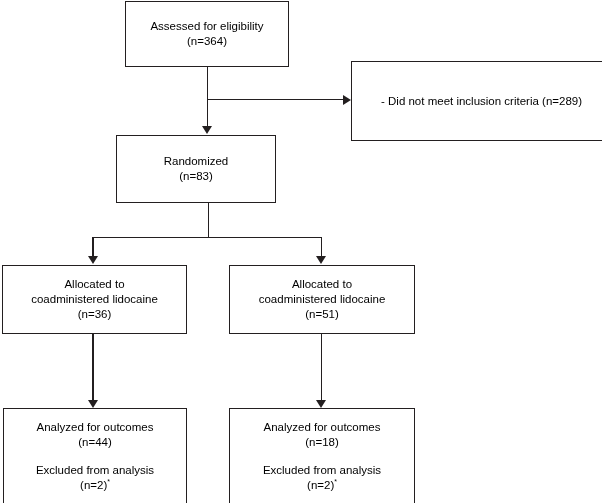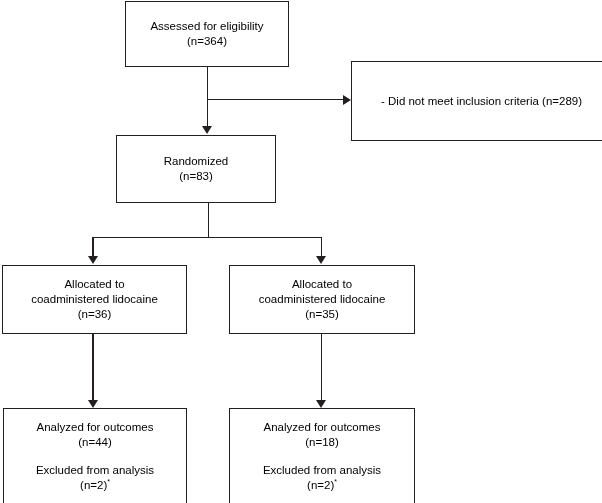--- a/index.html
+++ b/index.html
@@ -119,21 +119,21 @@
 
   <div class="node" style="left:2px; top:265px; width:185px; height:69px;">
     <span class="line bold">Allocated to</span>
     <span class="line bold">coadministered lidocaine</span>
     <span class="line">(n=36)</span>
   </div>
 
   <div class="node" style="left:229px; top:265px; width:186px; height:69px;">
     <span class="line bold">Allocated to</span>
     <span class="line bold">coadministered lidocaine</span>
-    <span class="line">(n=35)</span>
+    <span class="line">(n=51)</span>
   </div>
 
   <div class="vline" style="left:92px; top:334px; height:68px;"></div>
   <div class="arrow-down" style="left:87.5px; top:400px;"></div>
   <div class="vline" style="left:320.5px; top:334px; height:68px;"></div>
   <div class="arrow-down" style="left:316px; top:400px;"></div>
 
   <div class="node" style="left:3px; top:408px; width:184px; height:96px;">
     <span class="line bold">Analyzed for outcomes</span>
     <span class="line bold">(n=44)</span>

